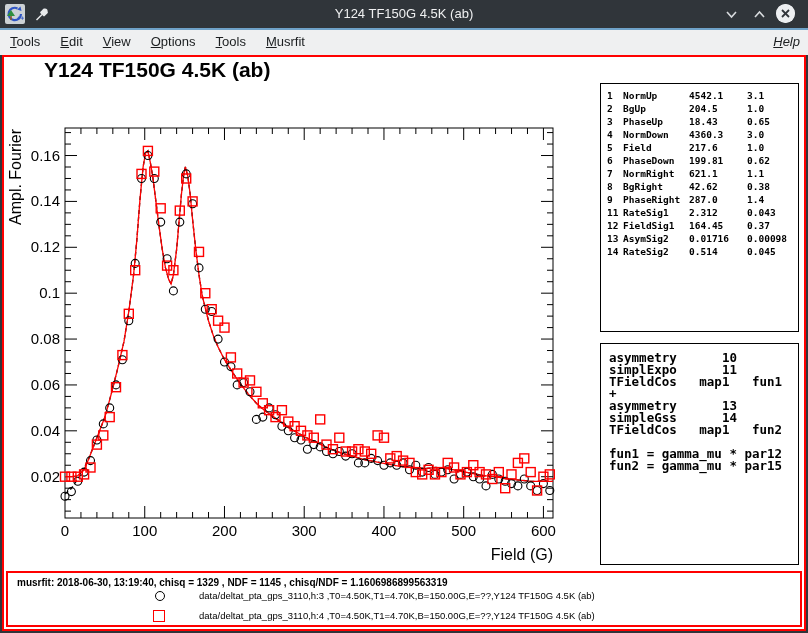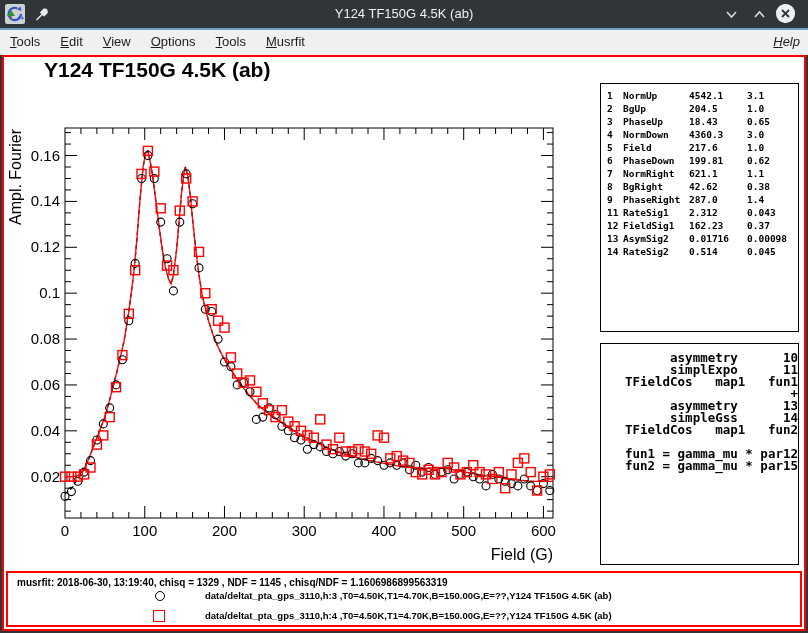--- a/index.html
+++ b/index.html
@@ -22,28 +22,28 @@
   .menu-help::first-letter{text-decoration:underline;}
   .canvas{position:absolute;left:2px;top:55px;width:804px;height:576px;background:#ffffff;
           border:2px solid #ff0000;box-sizing:border-box;}
   .main-pad{position:absolute;left:0;top:0;width:800px;height:514px;}
   .plot-title{position:absolute;left:40px;top:1px;font-size:21px;font-weight:bold;color:#000;}
   .plot-svg{position:absolute;left:0;top:0;}
   .pavebox{position:absolute;background:#fff;border:1px solid #000;box-sizing:border-box;
            font-family:"DejaVu Sans Mono",monospace;font-weight:bold;color:#000;}
   .param-box{left:596px;top:26px;width:199px;height:249px;font-size:9.5px;padding:5px 0 0 6px;}
   .param-row{display:grid;grid-template-columns:16px 66px 58px auto;line-height:13px;white-space:pre;}
-  .theory-box{left:596px;top:286px;width:199px;height:222px;text-align:right;}
+  .theory-box{left:596px;top:286px;width:199px;height:222px;}
   .theory-box pre{margin:8px 0 0 8px;font-family:"DejaVu Sans Mono",monospace;
                   font-weight:bold;font-size:12.5px;line-height:12px;}
   .bottom-pad{position:absolute;left:2px;top:514px;width:796px;height:56px;
               border:2px solid #ff0000;box-sizing:border-box;background:#fff;}
   .run-info{position:absolute;left:9px;top:4px;font-size:10px;font-weight:bold;color:#000;text-align:center;}
   .legend-row{position:absolute;left:0;width:100%;height:16px;}
-  .legend-row .lg-label{position:absolute;left:197px;top:2px;font-size:9.5px;font-weight:bold;color:#000;}
+  .legend-row .lg-label{position:absolute;left:191px;top:2px;font-size:9.5px;font-weight:normal;color:#000;}
   .lg-marker{position:absolute;left:145px;top:2px;width:12px;height:12px;box-sizing:border-box;}
   .lg-marker.circle{border:1px solid #000;border-radius:50%;width:10px;height:10px;left:147px;top:3px;}
   .lg-marker.square{border:1.5px solid #ff0000;width:12px;height:12px;}
 </style>
 </head>
 <body>
 
 <div class="window">
 
   <div class="titlebar">
@@ -405,21 +405,21 @@
           <div class="param-row"><span>1</span><span>NormUp</span><span>4542.1</span><span>3.1</span></div>
           <div class="param-row"><span>2</span><span>BgUp</span><span>204.5</span><span>1.0</span></div>
           <div class="param-row"><span>3</span><span>PhaseUp</span><span>18.43</span><span>0.65</span></div>
           <div class="param-row"><span>4</span><span>NormDown</span><span>4360.3</span><span>3.0</span></div>
           <div class="param-row"><span>5</span><span>Field</span><span>217.6</span><span>1.0</span></div>
           <div class="param-row"><span>6</span><span>PhaseDown</span><span>199.81</span><span>0.62</span></div>
           <div class="param-row"><span>7</span><span>NormRight</span><span>621.1</span><span>1.1</span></div>
           <div class="param-row"><span>8</span><span>BgRight</span><span>42.62</span><span>0.38</span></div>
           <div class="param-row"><span>9</span><span>PhaseRight</span><span>287.0</span><span>1.4</span></div>
           <div class="param-row"><span>11</span><span>RateSig1</span><span>2.312</span><span>0.043</span></div>
-          <div class="param-row"><span>12</span><span>FieldSig1</span><span>162.23</span><span>0.37</span></div>
+          <div class="param-row"><span>12</span><span>FieldSig1</span><span>164.45</span><span>0.37</span></div>
           <div class="param-row"><span>13</span><span>AsymSig2</span><span>0.01716</span><span>0.00098</span></div>
           <div class="param-row"><span>14</span><span>RateSig2</span><span>0.514</span><span>0.045</span></div>
         </div>
 
       <div class="pavebox theory-box">
         <pre id="theory-pre">asymmetry      10
 simplExpo      11
 TFieldCos   map1   fun1
 +
 asymmetry      13

